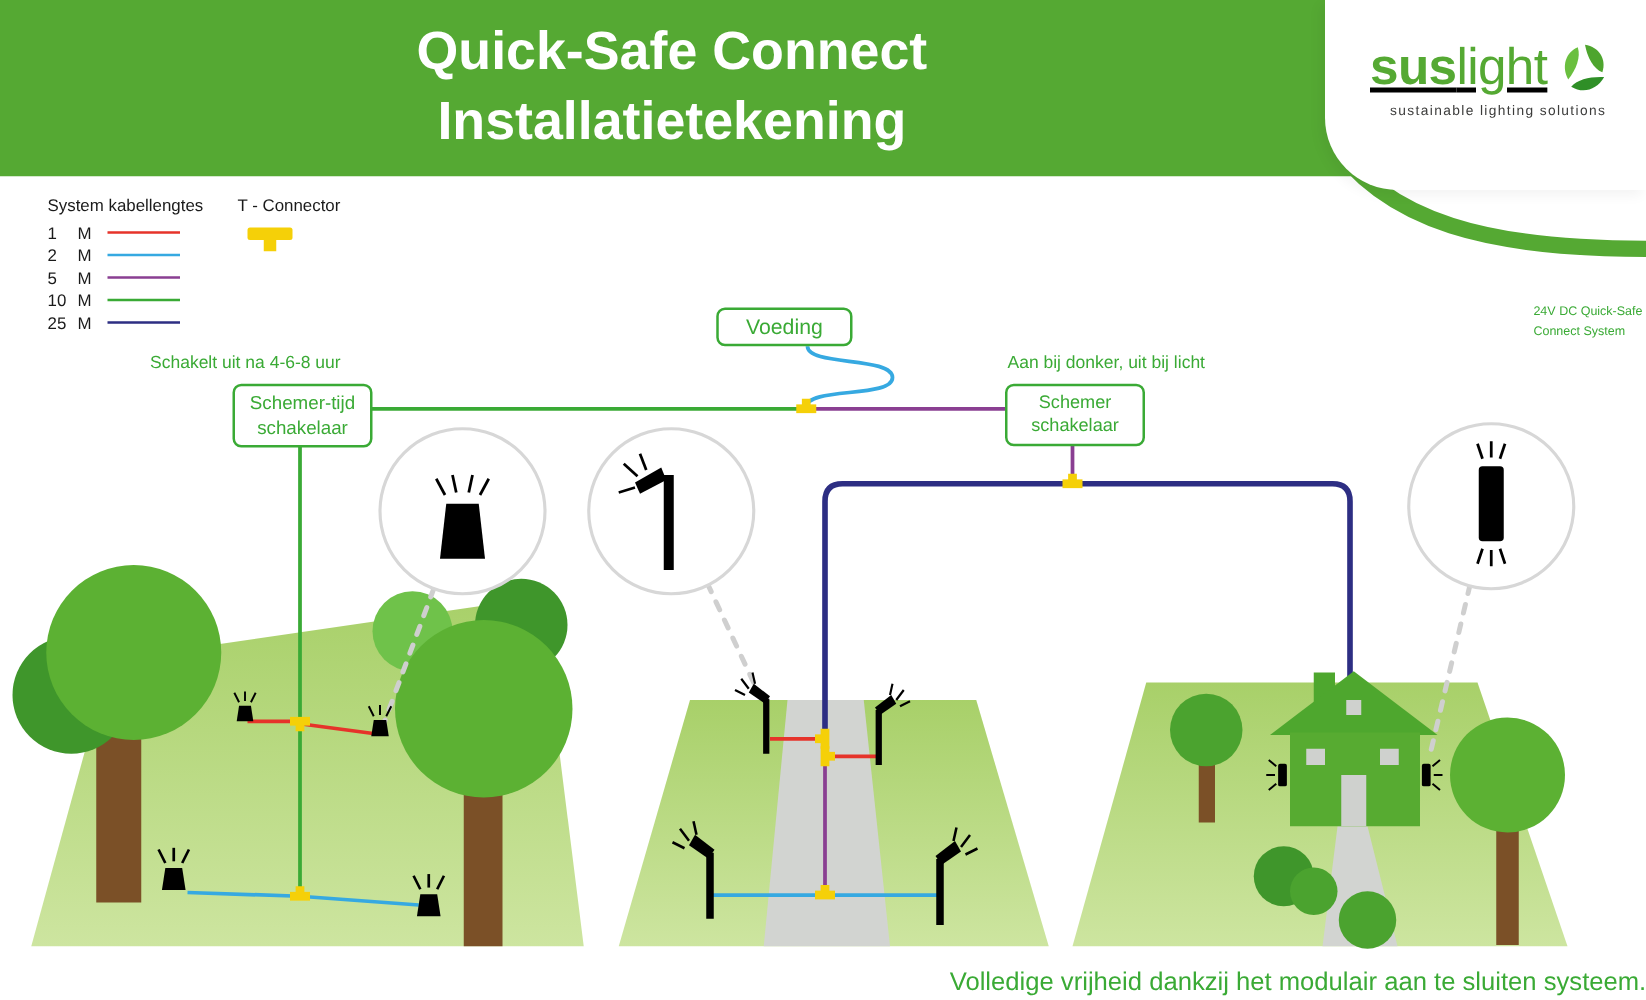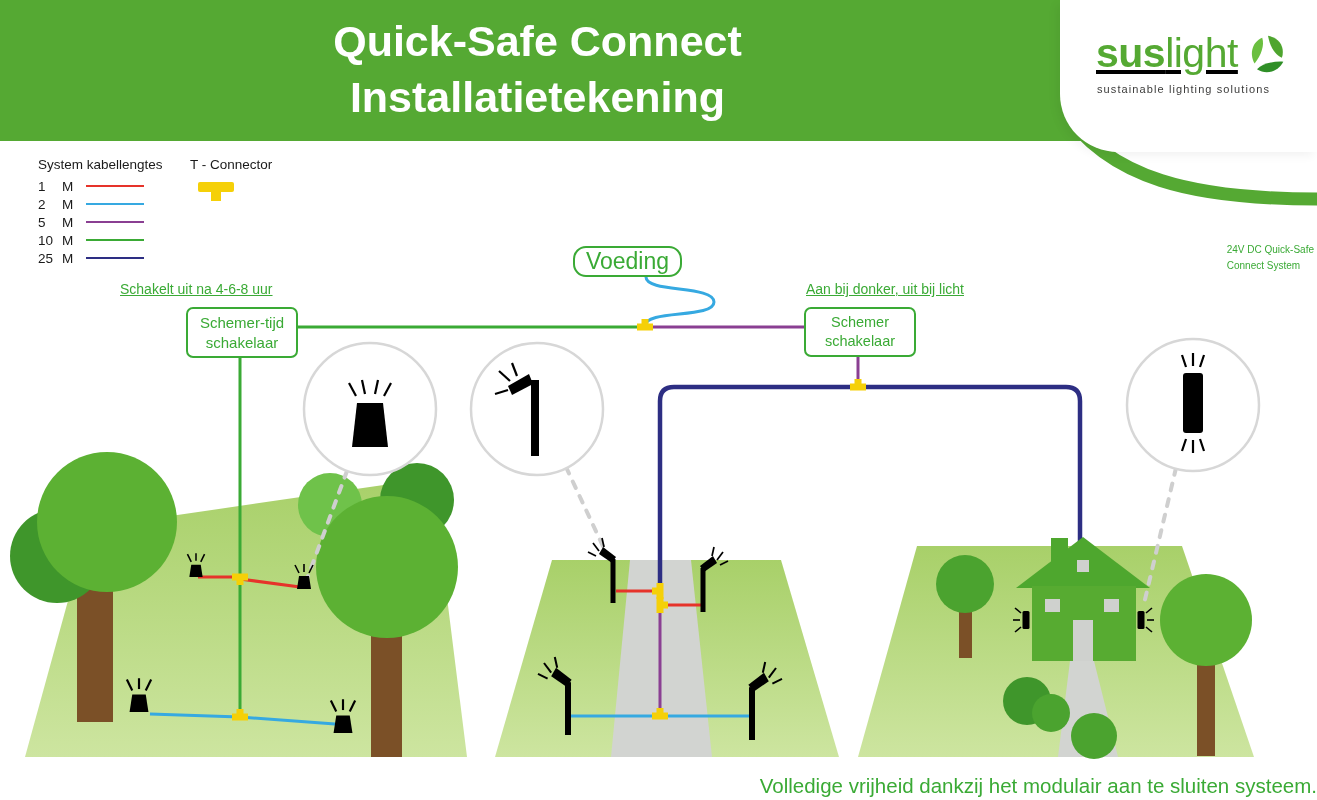--- a/index.html
+++ b/index.html
@@ -11,40 +11,40 @@
   .scene{position:absolute;left:0;top:0;width:1317px;height:800px;}
   
   .banner{position:absolute;left:0;top:0;width:1108px;height:141px;background:var(--banner-green);}
   .title{position:absolute;left:0;top:14px;width:1075px;text-align:center;color:#fff;
          font-size:43px;font-weight:600;line-height:1.3;}
   .logo-card{position:absolute;left:1060px;top:0;width:257px;height:152px;background:#fff;
              border-radius:0 0 0 58px;box-shadow:-4px 4px 10px rgba(0,0,0,.05);}
   .brand-line{display:flex;align-items:center;gap:7px;padding:30px 0 0 36px;text-decoration:underline;}
   .brand{font-size:41px;color:var(--banner-green);letter-spacing:-0.5px;}
   .brand b{font-weight:700;}
-  .tagline{padding:6px 0 0 37px;font-size:11px;letter-spacing:1.1px;color:#3c3c3b;white-space:nowrap;}
+  .tagline{padding:6px 0 0 52px;font-size:11px;letter-spacing:1.1px;color:#3c3c3b;white-space:nowrap;}
   
   .legend{position:absolute;left:38px;top:157px;font-size:13.5px;color:#1a1a1a;}
   .legend-title{margin-bottom:5px;}
   .legend-row{display:flex;align-items:center;height:18px;}
   .legend-num{width:24px;}
   .legend-unit{width:24px;}
   .legend-line{width:58px;height:0;border-top:2px solid #000;}
   .lc-1{border-color:var(--cable-1m);} .lc-2{border-color:var(--cable-2m);}
   .lc-5{border-color:var(--cable-5m);} .lc-10{border-color:var(--cable-10m);}
   .lc-25{border-color:var(--cable-25m);}
   .t-legend{position:absolute;left:190px;top:157px;font-size:13.5px;color:#1a1a1a;}
   .t-icon{margin:6px 0 0 6px;display:block;}
   
   .green-box{position:absolute;background:#fff;border:2px solid var(--accent-green);
              border-radius:7px;color:var(--accent-green);text-align:center;}
-  .voeding-box{left:573px;top:246px;width:105px;height:27px;font-size:23px;line-height:27px;border-radius:13px;}
+  .voeding-box{left:573px;top:246px;width:105px;height:27px;font-size:17px;line-height:27px;}
   .timer-box{left:186px;top:307px;width:108px;padding:4px 0;font-size:15px;line-height:1.3;}
   .dusk-box{left:804px;top:307px;width:108px;padding:4px 0;font-size:14.5px;line-height:1.3;}
-  .note{position:absolute;color:var(--accent-green);font-size:14px;white-space:nowrap;text-decoration:underline;}
+  .note{position:absolute;color:var(--accent-green);font-size:14px;white-space:nowrap;}
   .timer-note{left:120px;top:281px;}
   .dusk-note{left:806px;top:281px;}
   .system-label{position:absolute;right:3px;top:242px;text-align:left;color:var(--accent-green);
                 font-size:10px;line-height:1.55;}
   .footer-caption{position:absolute;left:0;top:774px;width:1317px;text-align:right;
                   color:var(--accent-green);font-size:20.5px;font-weight:500;}
   
   .st-red{stroke:var(--cable-1m);stroke-width:3;}
   .st-blue{stroke:var(--cable-2m);stroke-width:3;}
   .st-purple{stroke:var(--cable-5m);stroke-width:3;}

